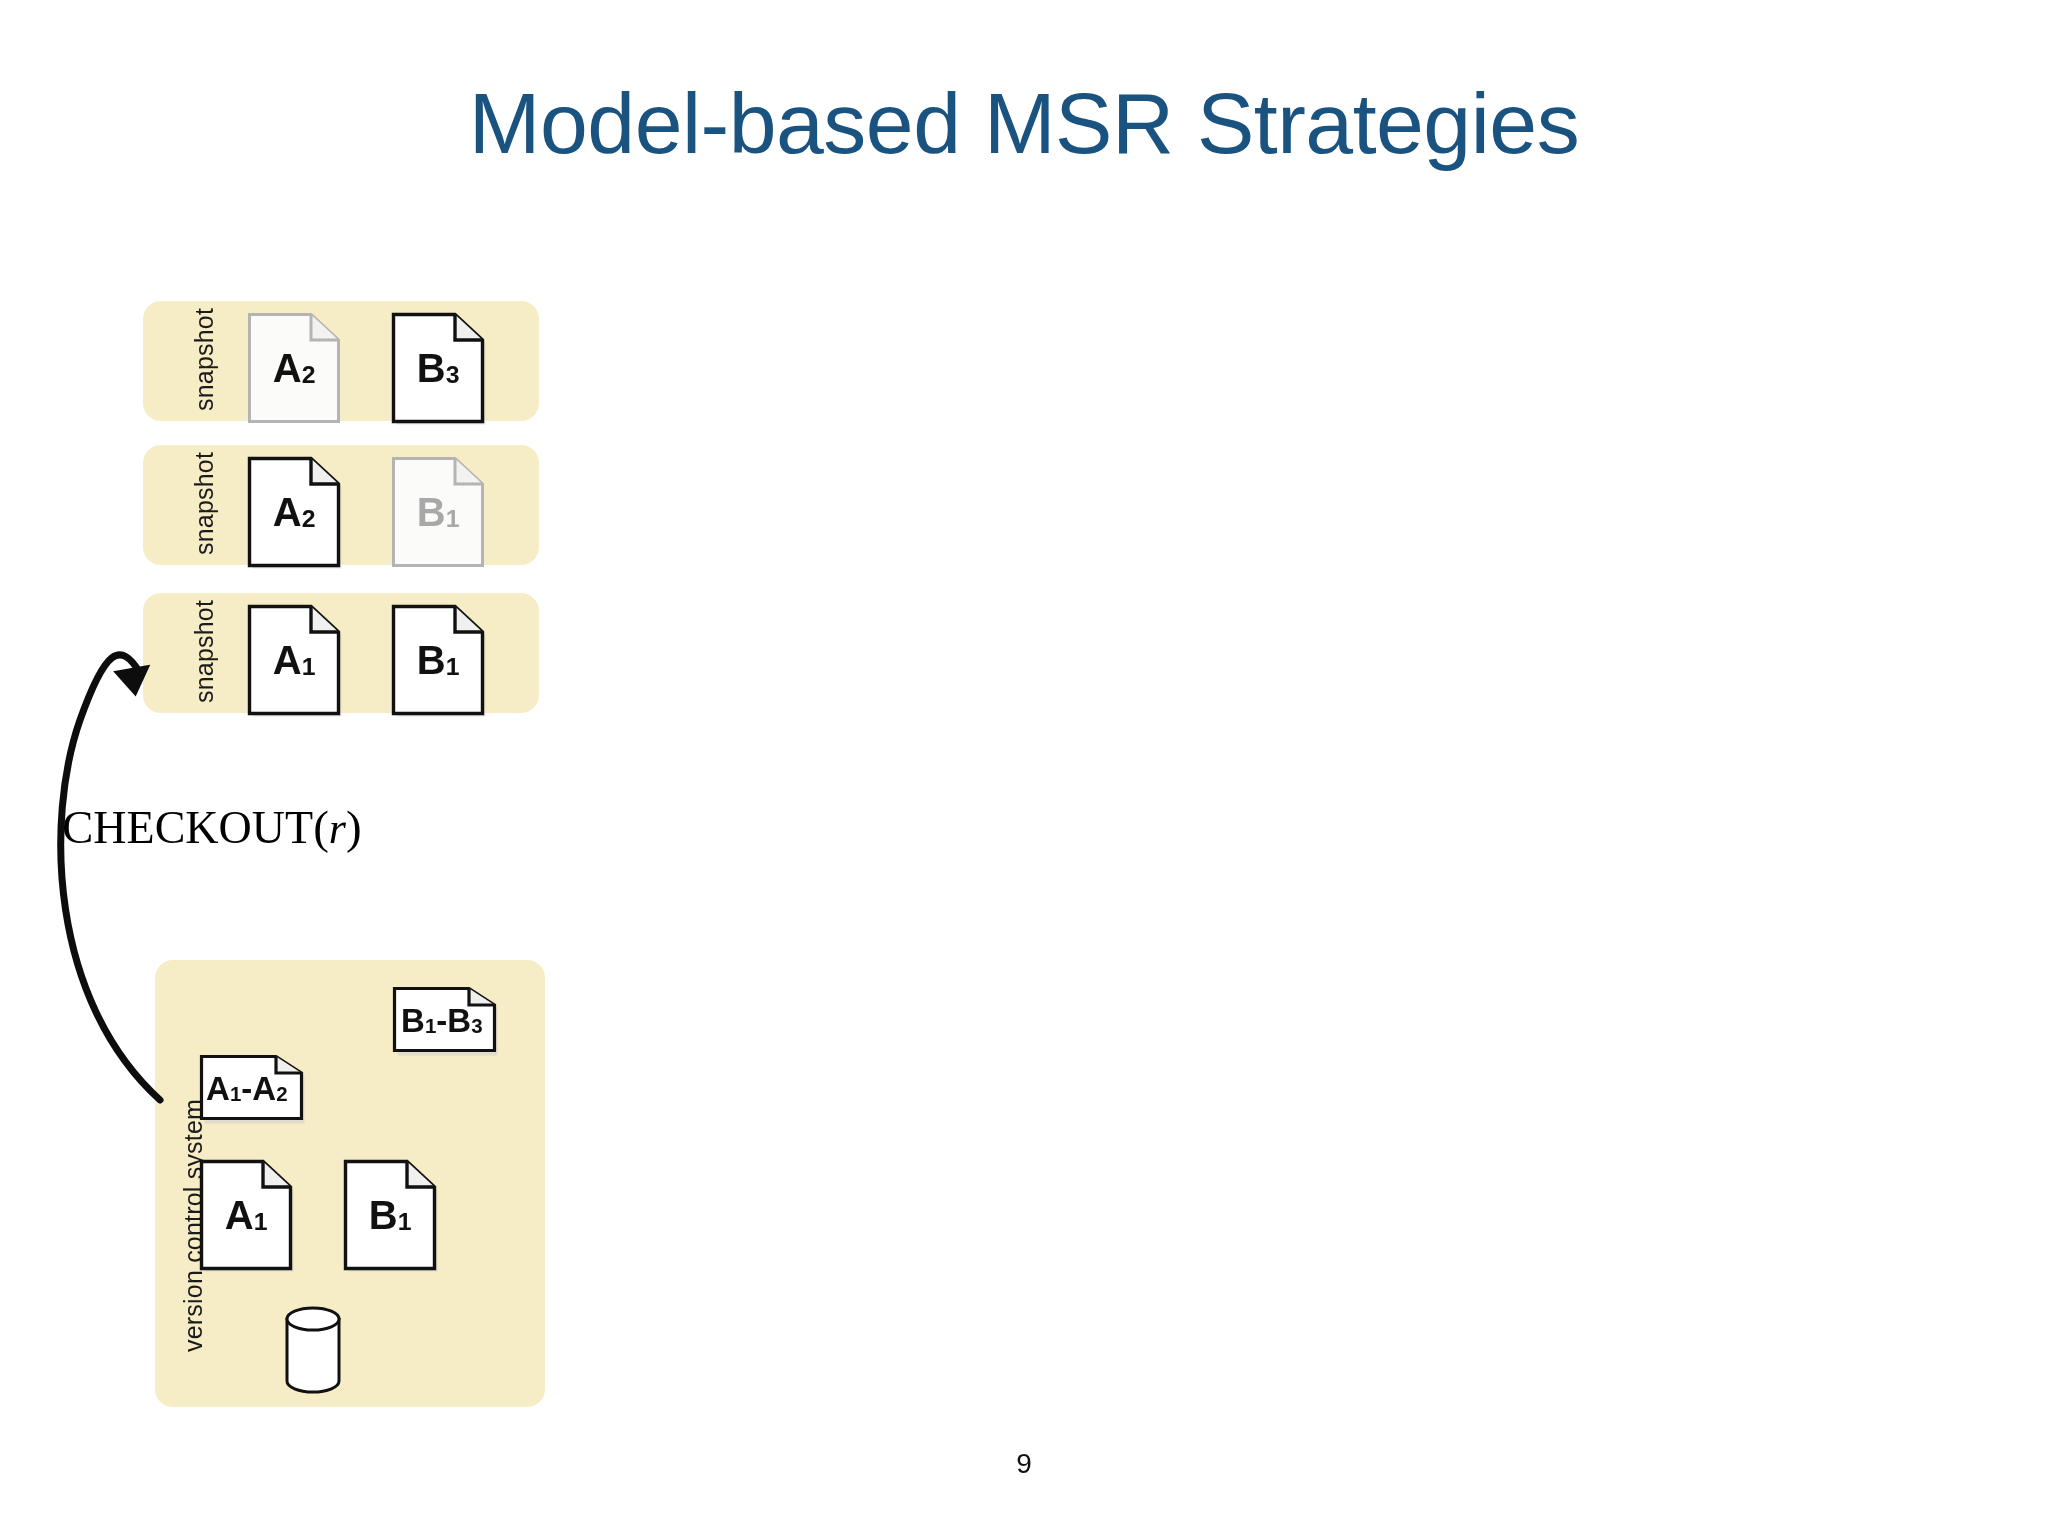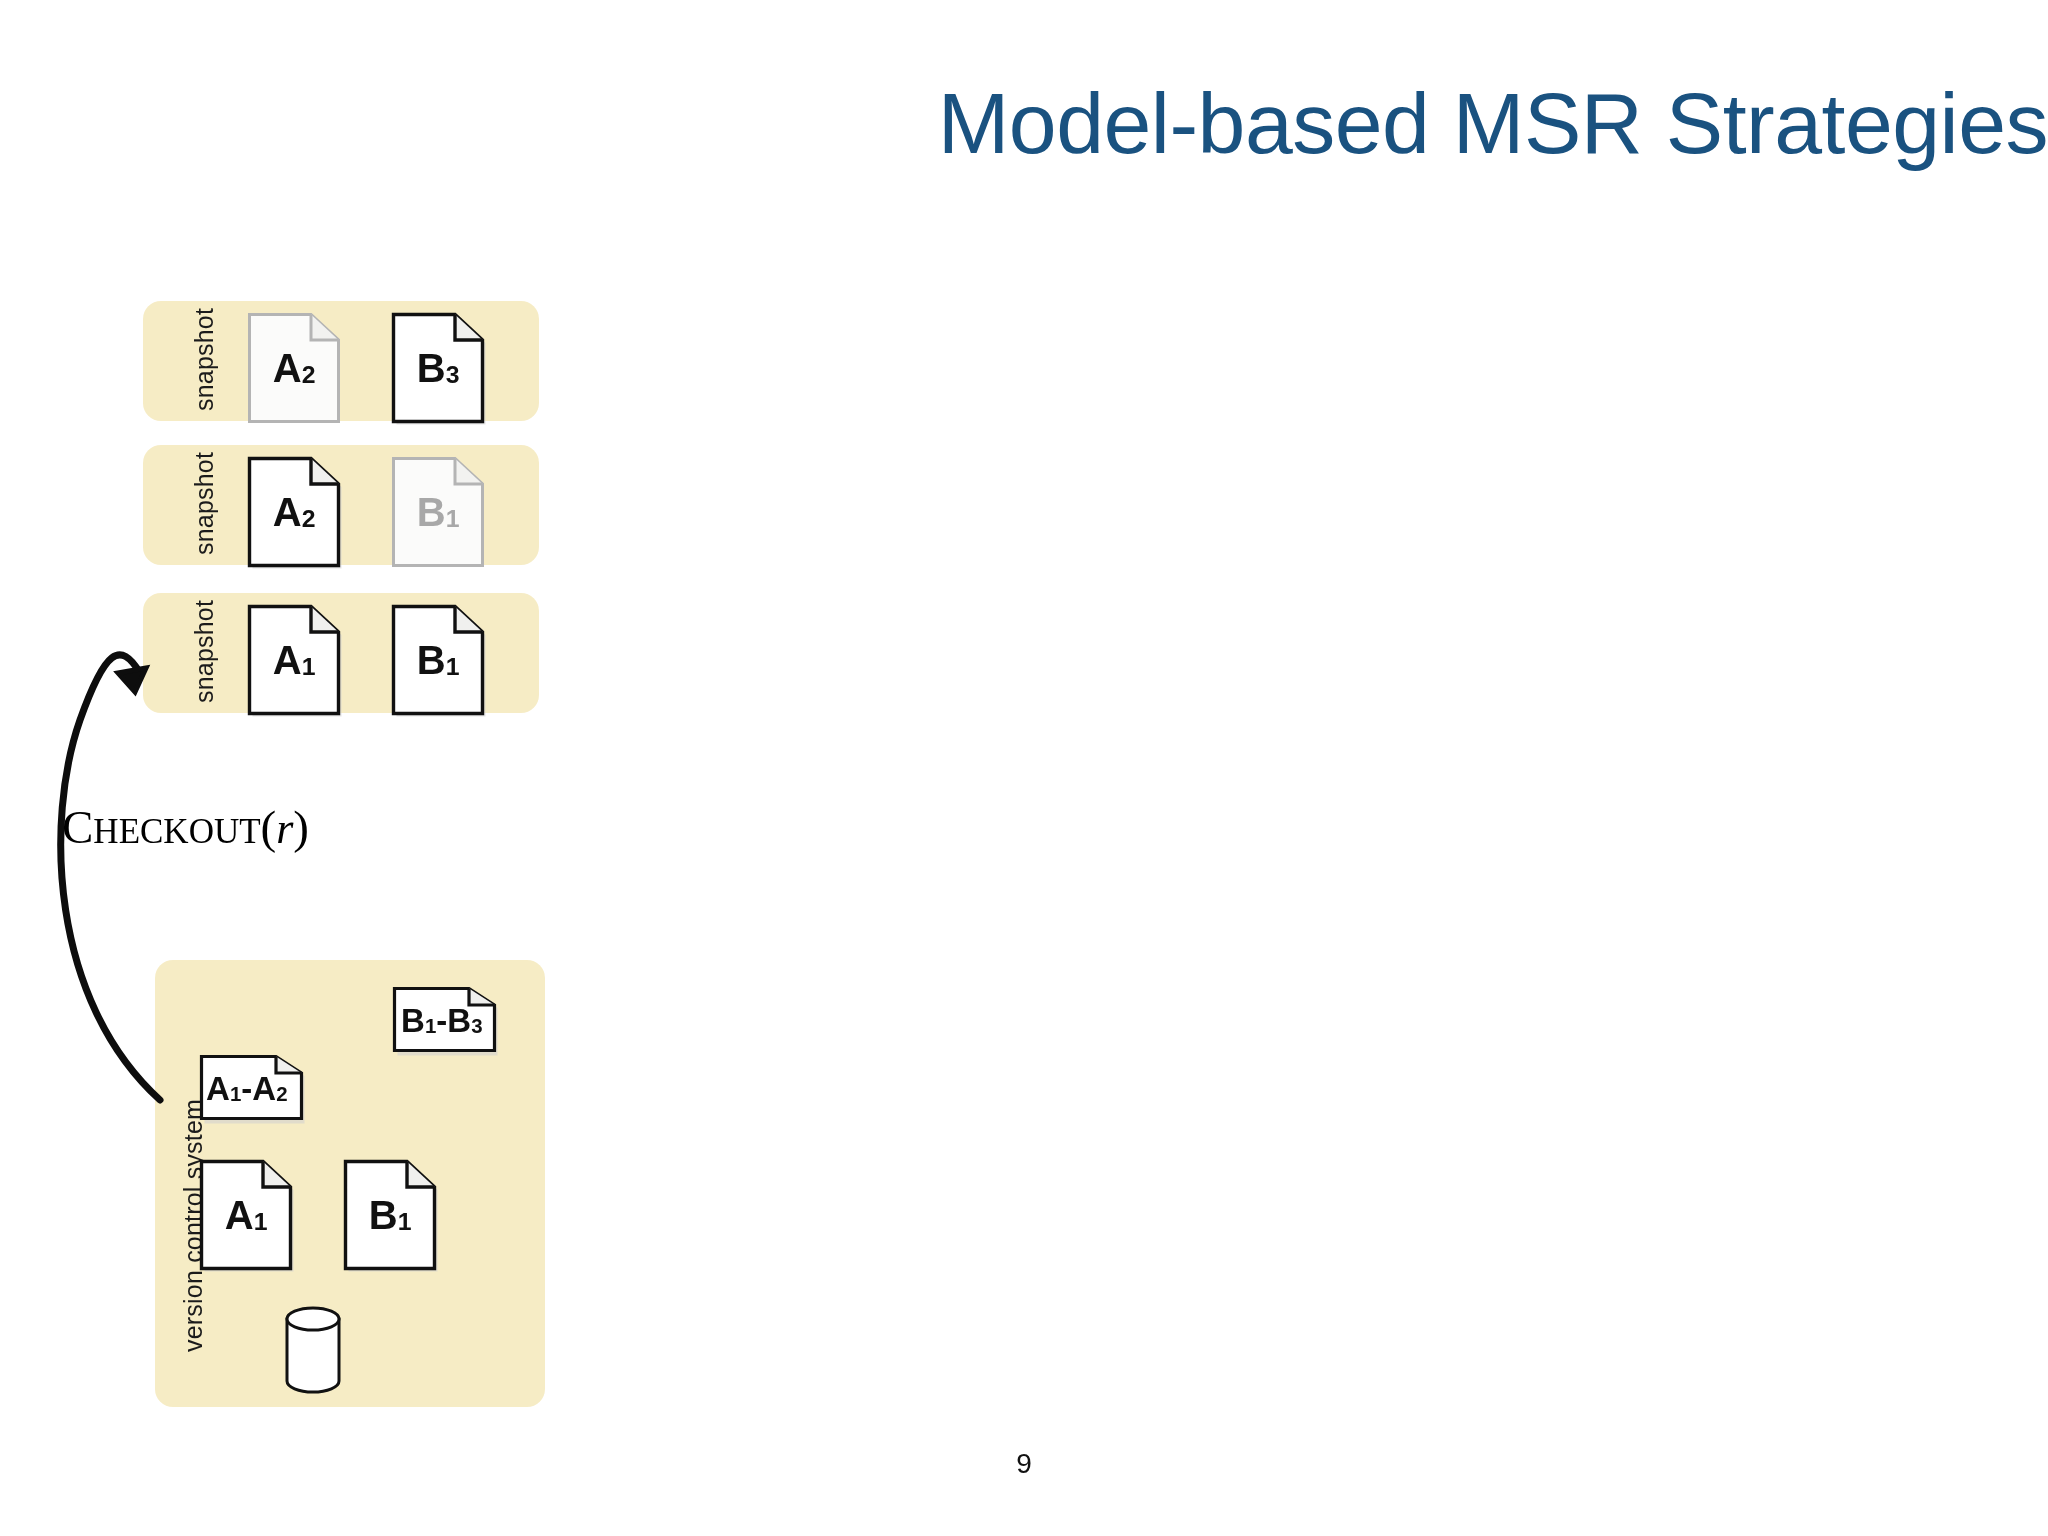--- a/index.html
+++ b/index.html
@@ -14,21 +14,21 @@
     overflow: hidden;
     font-family: "Liberation Sans", sans-serif;
   }
 
   
   #slide-title {
     position: absolute;
     left: 0;
     top: 74px;
     width: 2048px;
-    text-align: right;
+    text-align: center;
     font-family: "Liberation Sans", sans-serif;
     font-size: 86px;
     font-weight: 400;
     letter-spacing: -0.5px;
     color: #1a5280;
     white-space: nowrap;
   }
 
   
   .panel {
@@ -82,21 +82,21 @@
   .doc.faded .doc-label { color: #a8a8a8; }
 
   
   #checkout-label {
     position: absolute;
     font-family: "Liberation Serif", serif;
     color: #000000;
     white-space: nowrap;
   }
   #checkout-label .sc-big { font-size: 47px; }
-  #checkout-label .sc-small { font-size: 35px; }
+  #checkout-label .sc-small { font-size: 46px; }
   #checkout-label .paren { font-size: 47px; }
   #checkout-label .var { font-size: 44px; font-style: italic; }
 
   
   #page-number {
     position: absolute;
     left: 0;
     top: 1448px;
     width: 2048px;
     text-align: center;

